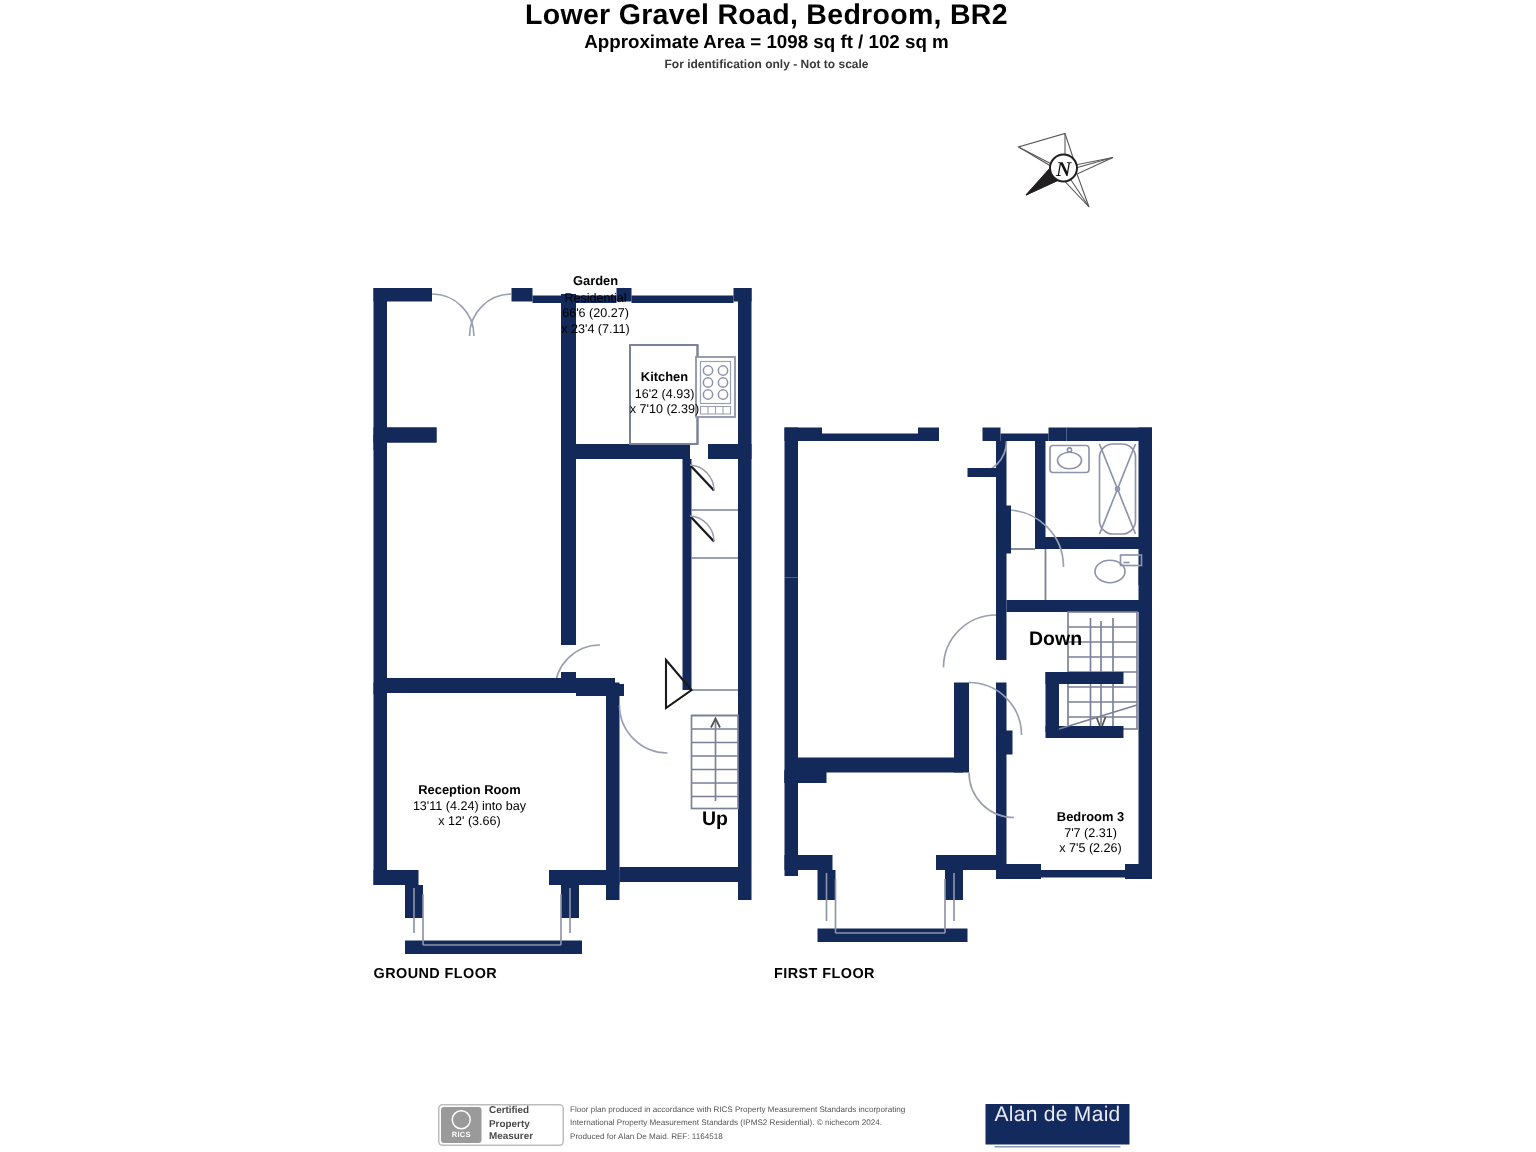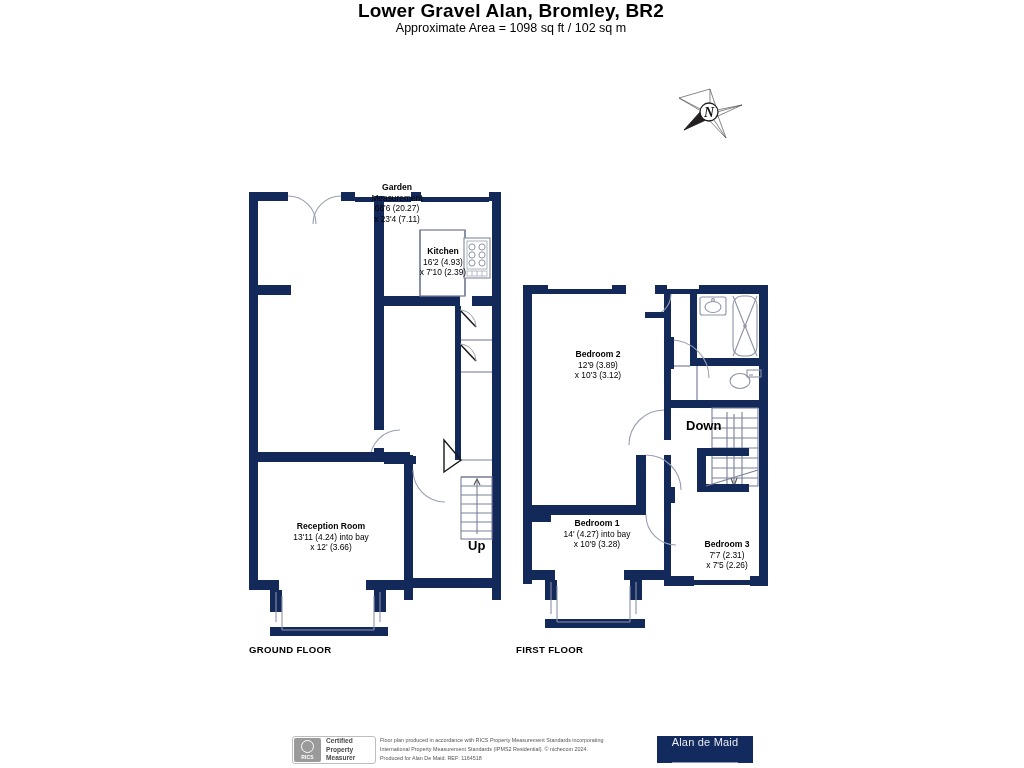--- a/index.html
+++ b/index.html
@@ -6,21 +6,21 @@
     margin: 0; padding: 0;
     width: 1024px; height: 768px;
     background: #ffffff;
     font-family: "Liberation Sans", sans-serif;
     color: #000;
     overflow: hidden;
   }
   #page { position: relative; width: 1024px; height: 768px; }
 
   
-  .hdr { position: absolute; right: 242px; text-align: center; width: 542px; }
+  .hdr { position: absolute; right: 242px; text-align: center; width: 542px; font-weight: bold; }
   #title { top: 0px; font-size: 19px; font-weight: bold; letter-spacing: .2px; }
   #area  { top: 21px; font-size: 12.5px; }
   #ident { top: 38px; font-size: 8px; color: #3a3a3a; }
 
   
   #compass { position: absolute; left: 676px; top: 86px; width: 70px; height: 58px; }
 
   
   #plan { position: absolute; left: 0; top: 0; width: 1024px; height: 768px; }
 
@@ -47,29 +47,30 @@
     width: 11px; height: 11px; border-radius: 50%; border: 1.2px solid #fff;
     display:block;
   }
   #ricsmark .rtxt { font-size: 5px; font-weight: bold; letter-spacing: .2px; margin-top:1px;}
   #ricswords { margin-left: 5px; font-size: 6.6px; font-weight: bold; line-height: 1.32; color:#4a4a4a; }
   #legal { position: absolute; left: 88px; top: 1px; width: 272px; font-size: 5.4px; line-height: 1.62; color: #555; }
   #agent {
     position: absolute; left: 365px; top: 1px; width: 96px; height: 27px;
     background: #132a5e; display: flex; align-items: center; justify-content: center;
   }
-  #agent .an { color: #e9eaf2; font-size: 11px; letter-spacing: .2px; border-bottom: 1px solid #8d96b5; padding-bottom: 14px;}
+  #agent .an { color: #e9eaf2; font-size: 14px; letter-spacing: .2px; border-bottom: 1px solid #8d96b5; padding-bottom: 14px;}
 </style>
 </head>
 <body>
 
 <div id="page">
 
-  <div class="hdr" id="title" style="top:0px">Lower Gravel Alan, Bromley, BR2</div>
+  <div class="hdr" id="title" style="top:0px">Lower Gravel Road, Bedroom, BR2</div>
   <div class="hdr" id="area" style="top:21px">Approximate Area = 1098 sq ft / 102 sq m</div>
+  <div class="hdr" id="ident" style="top:38px">For identification only - Not to scale</div>
 
   <svg id="compass" viewBox="0 0 70 58">
     <g fill="none" stroke="#555" stroke-width="0.7">
       <path d="M34 3 L41 24 L66 19 L42 30 L50 52 L32 33 L8 44 L25 25 L3 12 L34 3 Z"></path>
       <path d="M34 3 L34 28 M66 19 L34 28 M50 52 L34 28 M3 12 L34 28 M41 24 L34 28 M8 44 L34 28 M25 25 L34 28 M42 30 L34 28"></path>
     </g>
     <path d="M32 33 L8 44 L25 25 Z" fill="#231f20" stroke="#231f20" stroke-width="0.6"></path>
     <circle cx="33" cy="26" r="9" fill="#ffffff" stroke="#231f20" stroke-width="1.3"></circle>
     <text x="33" y="31" text-anchor="middle" font-family="Liberation Serif, serif" font-size="14" font-style="italic" font-weight="bold" fill="#111">N</text>
   </svg>
@@ -291,49 +292,39 @@
       </g>
 
       <rect x="664" y="576" width="30" height="10"></rect>
       <rect x="694" y="580" width="56" height="5"></rect>
       <rect x="750" y="576" width="18" height="10"></rect>
     </g>
   </svg>
 
   <div class="lbl" style="left:346px; top:134px; width:102px;margin-top:48px;">
     <div class="nm">Garden</div>
-    <div class="dm">Measurement</div>
+    <div class="dm">Residential</div>
     <div class="dm">66'6 (20.27)</div>
     <div class="dm">x 23'4 (7.11)</div>
   </div>
 
   <div class="lbl" style="left:399px; top:246px; width:88px;">
     <div class="nm">Kitchen</div>
     <div class="dm">16'2 (4.93)</div>
     <div class="dm">x 7'10 (2.39)</div>
   </div>
 
 
-  <div class="lbl" style="left:267px; top:521px; width:128px;">
+  <div class="lbl" style="left:249px; top:521px; width:128px;">
     <div class="nm">Reception Room</div>
     <div class="dm">13'11 (4.24) into bay</div>
     <div class="dm">x 12' (3.66)</div>
   </div>
 
-  <div class="lbl" style="left:546px; top:349px; width:104px;">
-    <div class="nm">Bedroom 2</div>
-    <div class="dm">12'9 (3.89)</div>
-    <div class="dm">x 10'3 (3.12)</div>
-  </div>
-
-  <div class="lbl" style="left:533px; top:518px; width:128px;">
-    <div class="nm">Bedroom 1</div>
-    <div class="dm">14' (4.27) into bay</div>
-    <div class="dm">x 10'9 (3.28)</div>
-  </div>
+
 
   <div class="lbl" style="left:678px; top:539px; width:98px;">
     <div class="nm">Bedroom 3</div>
     <div class="dm">7'7 (2.31)</div>
     <div class="dm">x 7'5 (2.26)</div>
   </div>
 
   <div class="stairtxt" style="left:468px; top:538px;text-align:right;">Up</div>
   <div class="stairtxt" style="left:686px; top:418px;">Down</div>
 

